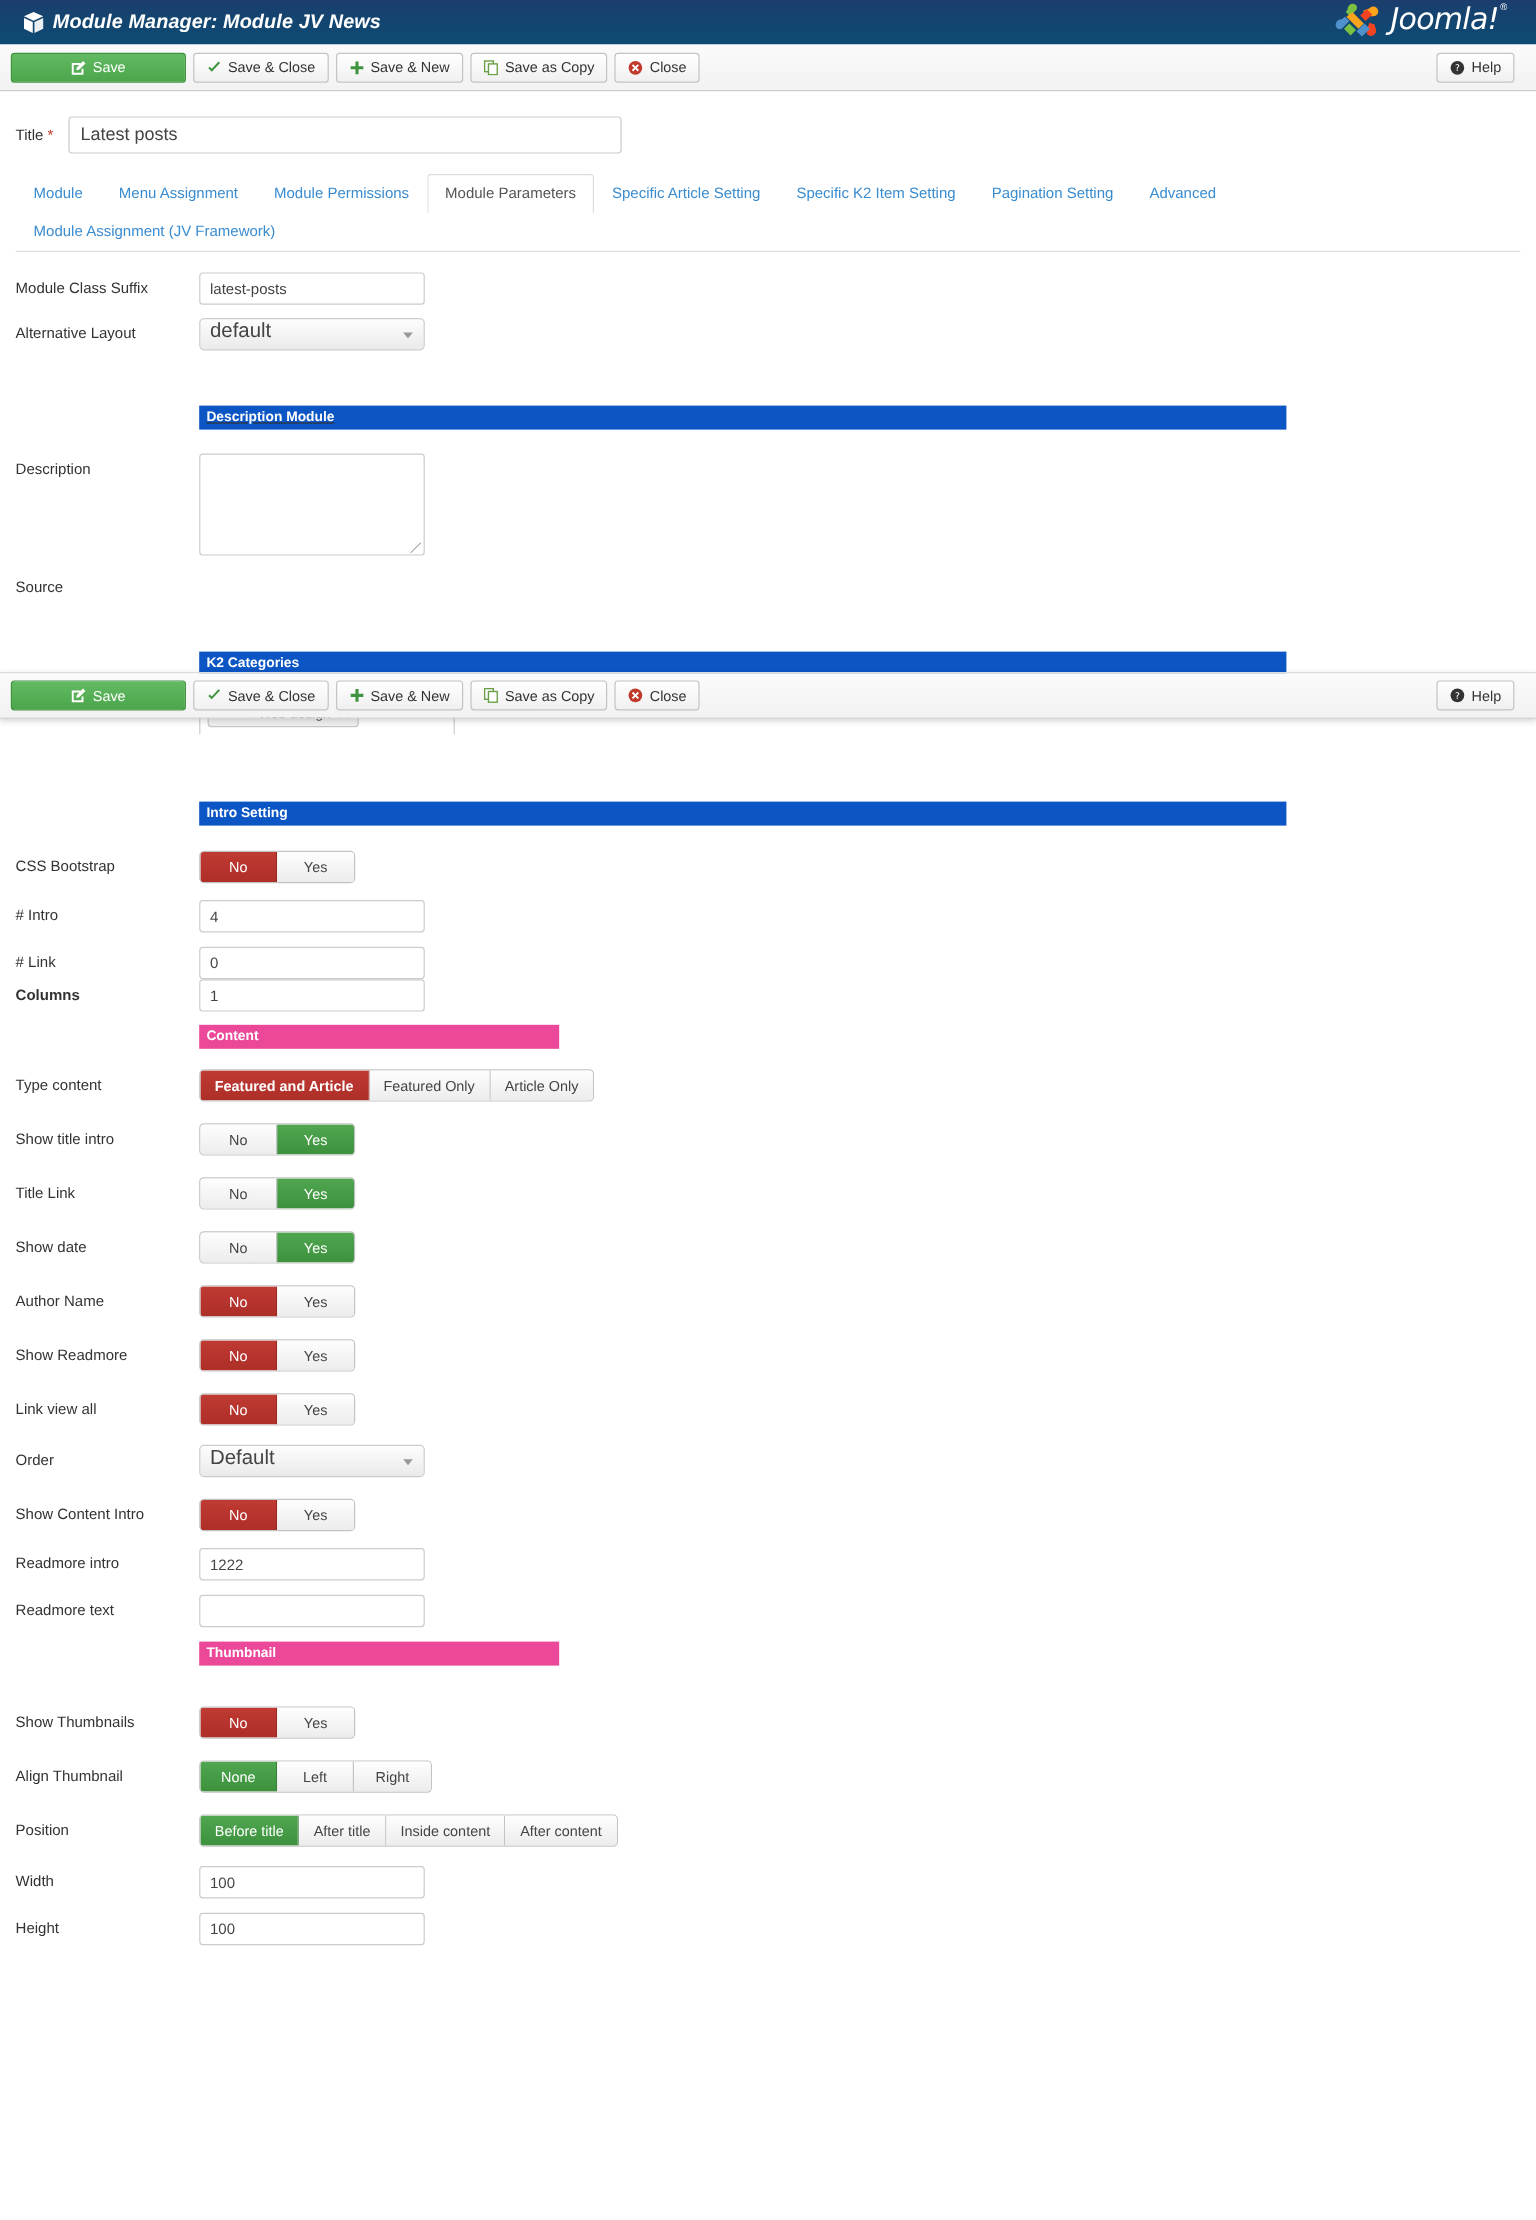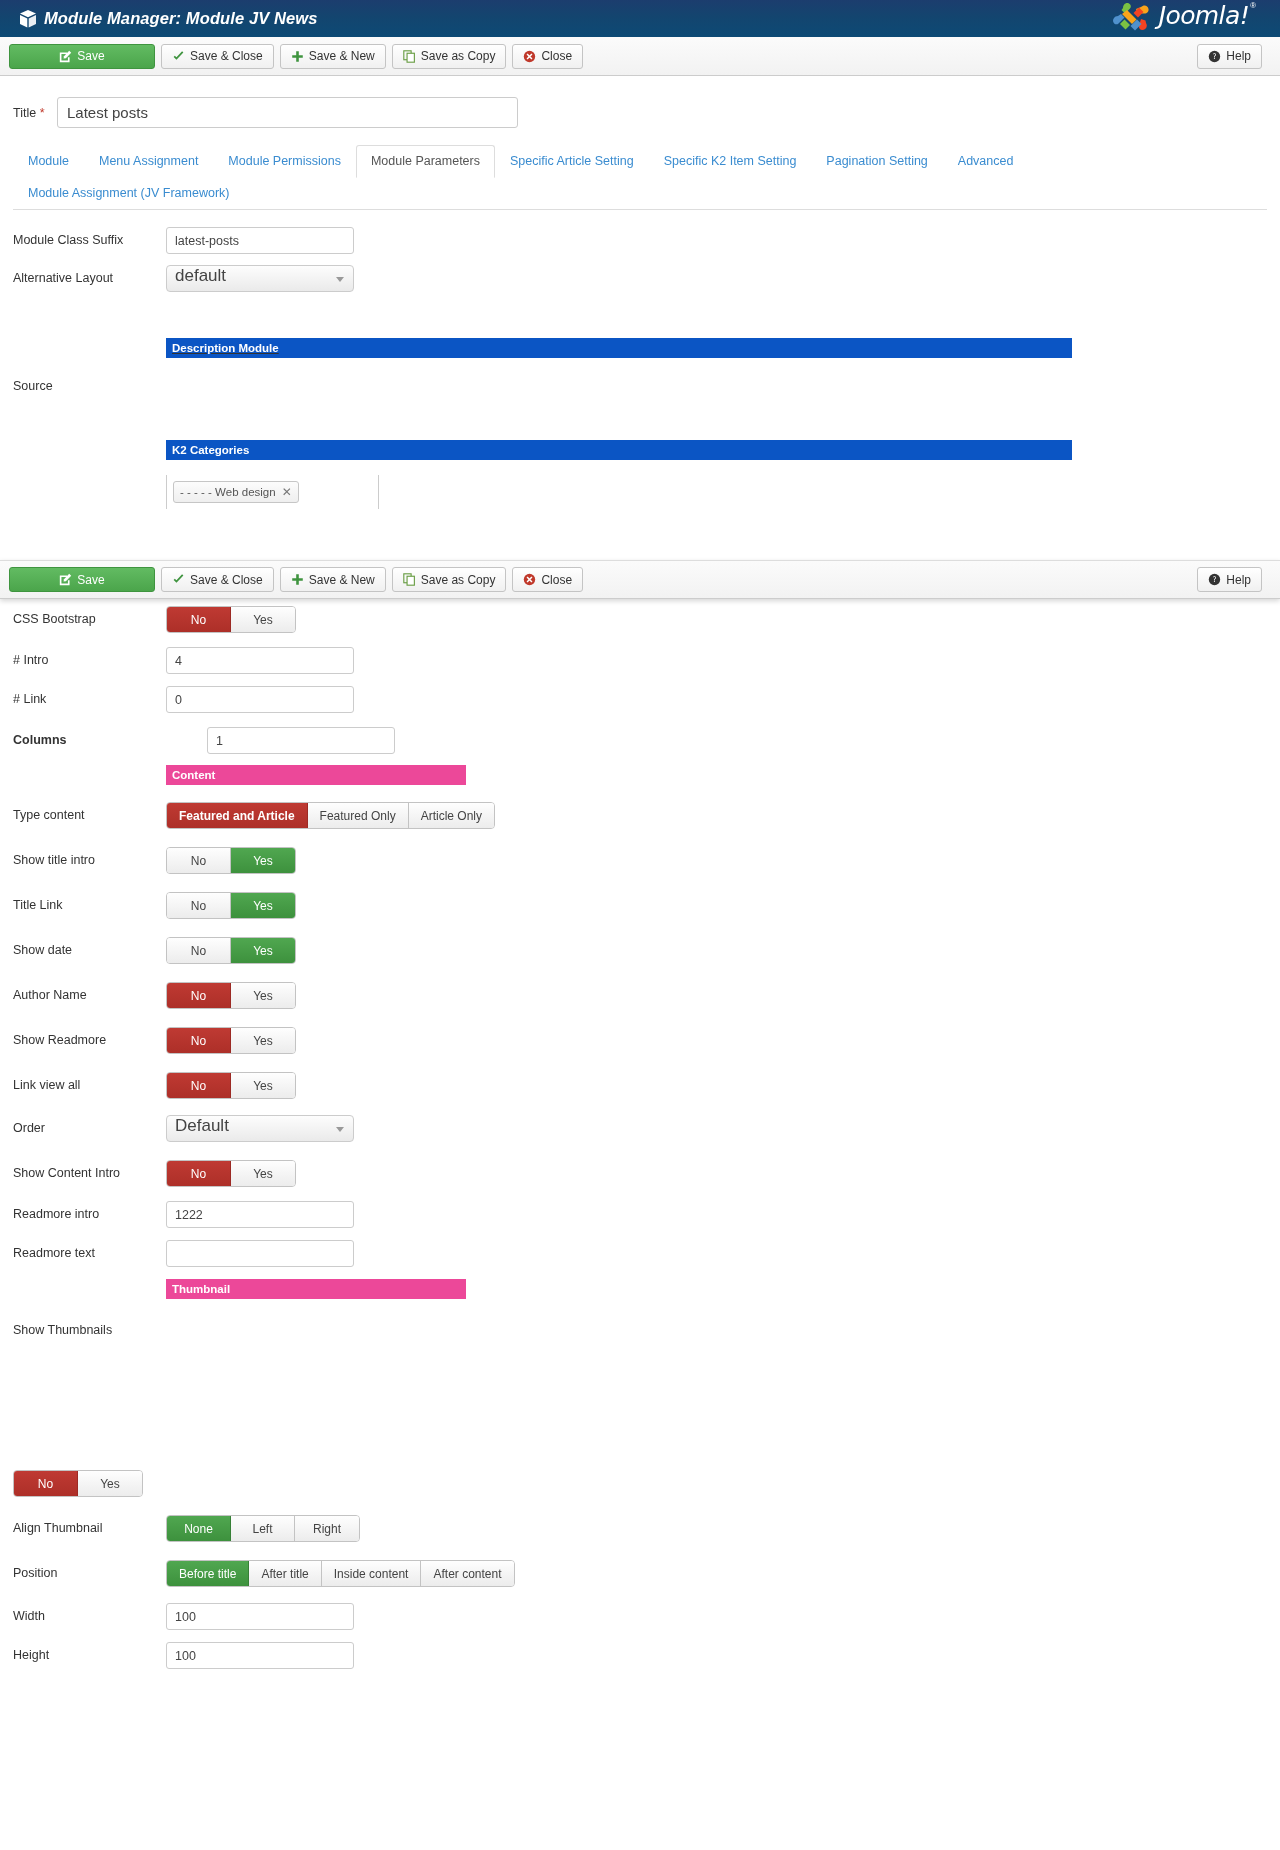--- a/index.html
+++ b/index.html
@@ -285,20 +285,28 @@
     </div>
   </div>
 
   <div class="row" style="margin-top:46px;text-decoration:underline;">
     <div class="lbl"></div>
     <div class="ctl">
         <div class="sec">Description Module</div>
       </div>
   </div>
 
+  <div class="row" style="margin-top:18px;">
+    <div class="lbl">Description</div>
+    <div class="ctl">
+      <div class="ta">
+        <span class="grip"></span>
+      </div>
+    </div>
+  </div>
 
   <div class="row" style="margin-top:13px;">
     <div class="lbl">Source</div>
   </div>
 
   <div class="row" style="margin-top:45px;">
     <div class="lbl"></div>
     <div class="ctl">
         <div class="sec">K2 Categories</div>
       </div>
@@ -336,21 +344,21 @@
   <div class="row" style="margin-top:14px;">
     <div class="lbl"># Intro</div>
     <div class="ctl"><input class="txt" value="4" style=""></div>
   </div>
 
   <div class="row" style="margin-top:12px;">
     <div class="lbl"># Link</div>
     <div class="ctl"><input class="txt" value="0" style=""></div>
   </div>
 
-  <div class="row" style="margin-top:14px;gap:41px;">
+  <div class="row" style="margin-top:0;">
     <div class="lbl bold">Columns</div>
     <div class="ctl"><input class="txt" value="1" style=""></div>
   </div>
 
   <div class="row" style="margin-top:11px;">
     <div class="lbl"></div>
     <div class="ctl">
         <div class="sec green">Content</div>
       </div>
   </div>
@@ -456,21 +464,21 @@
     <div class="ctl"><input class="txt" value="" style=""></div>
   </div>
 
   <div class="row" style="margin-top:12px;">
     <div class="lbl"></div>
     <div class="ctl">
         <div class="sec green">Thumbnail</div>
       </div>
   </div>
 
-  <div class="row" style="margin-top:16px;flex-direction:column;">
+  <div class="row" style="margin-top:32px;">
     <div class="lbl">Show Thumbnails</div>
     <div class="ctl">
       <div class="tog">
         <div class="on-red">No</div>
         <div>Yes</div>
       </div>
     </div>
   </div>
 
   <div class="row" style="margin-top:18px;">

